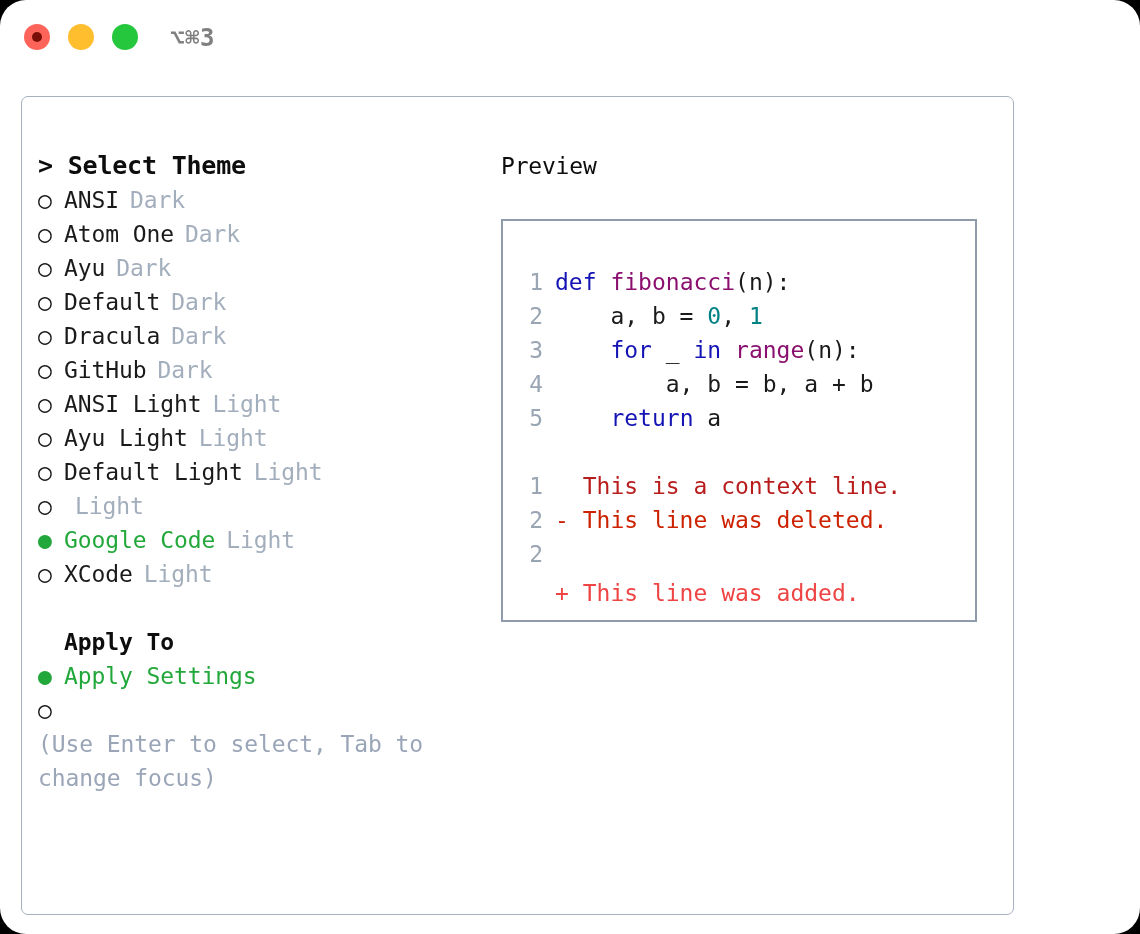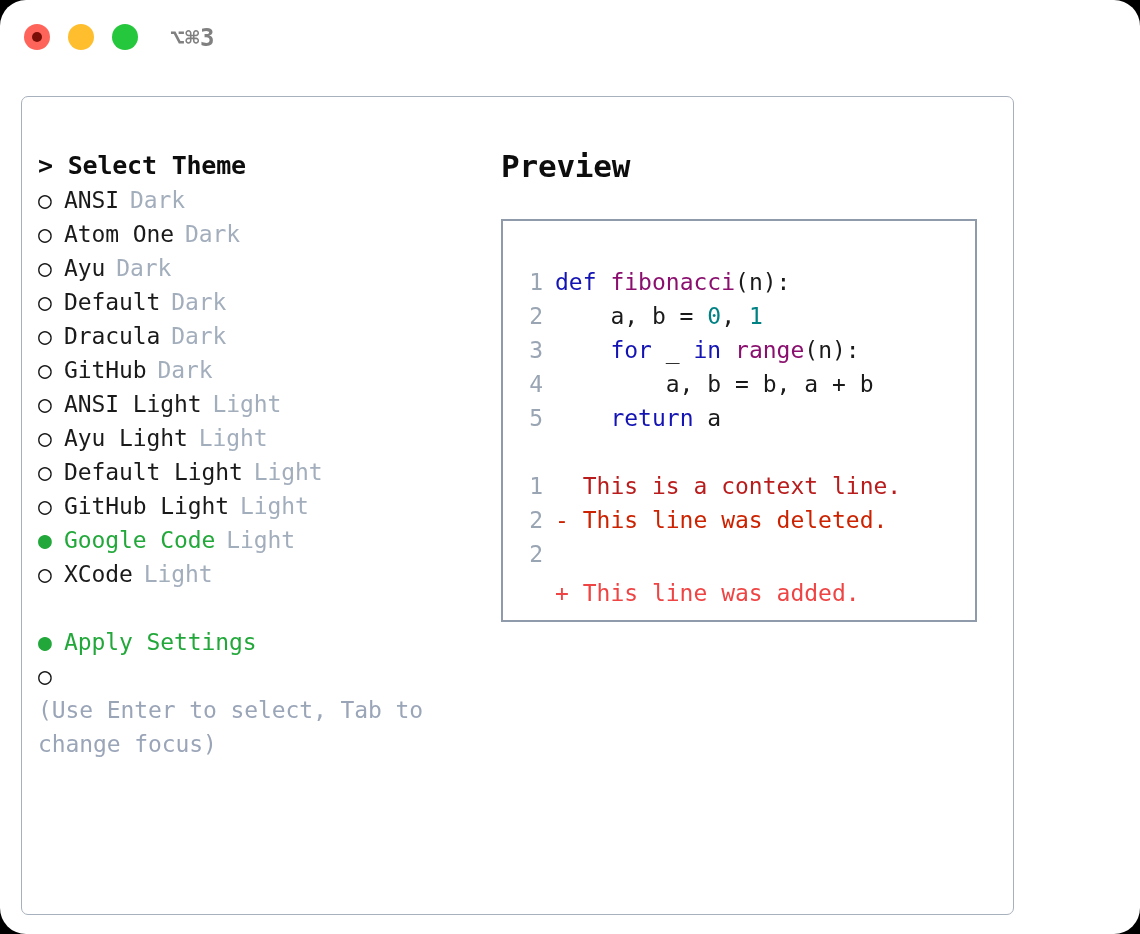--- a/index.html
+++ b/index.html
@@ -143,22 +143,22 @@
   }
 
   
   .right-col {
     position: absolute;
     left: 479px;
     top: 52px;
     width: 490px;
   }
   .preview-title {
-    font-size: 31px;
-    font-weight: 700;
+    font-size: 23px;
+    font-weight: 400;
     color: #0d0d0d;
     line-height: 34px;
     letter-spacing: -0.2px;
   }
   .preview-box {
     margin-top: 36px;
     width: 476px;
     height: 403px;
     border: 2px solid #8f9bab;
     box-sizing: border-box;
@@ -215,27 +215,31 @@
         <div class="opt-list" id="theme-list">
             <div class="opt"><span class="marker">○</span><span class="opt-label">ANSI</span><span class="opt-tag">Dark</span></div>
             <div class="opt"><span class="marker">○</span><span class="opt-label">Atom One</span><span class="opt-tag">Dark</span></div>
             <div class="opt"><span class="marker">○</span><span class="opt-label">Ayu</span><span class="opt-tag">Dark</span></div>
             <div class="opt"><span class="marker">○</span><span class="opt-label">Default</span><span class="opt-tag">Dark</span></div>
             <div class="opt"><span class="marker">○</span><span class="opt-label">Dracula</span><span class="opt-tag">Dark</span></div>
             <div class="opt"><span class="marker">○</span><span class="opt-label">GitHub</span><span class="opt-tag">Dark</span></div>
             <div class="opt"><span class="marker">○</span><span class="opt-label">ANSI Light</span><span class="opt-tag">Light</span></div>
             <div class="opt"><span class="marker">○</span><span class="opt-label">Ayu Light</span><span class="opt-tag">Light</span></div>
             <div class="opt"><span class="marker">○</span><span class="opt-label">Default Light</span><span class="opt-tag">Light</span></div>
-            <div class="opt"><span class="marker">○</span><span class="opt-label">GitHub Light</span><span class="opt-tag">Light</span></div>
+            <div class="opt"><span class="marker">○</span><span class="opt-tag">Light</span></div>
             <div class="opt selected"><span class="marker">●</span><span class="opt-label">Google Code</span><span class="opt-tag">Light</span></div>
             <div class="opt"><span class="marker">○</span><span class="opt-label">XCode</span><span class="opt-tag">Light</span></div>
           </div>
 
         <div class="spacer-row"></div>
 
+        <div class="section-head">
+          <span class="marker">○</span>
+          <span>Apply To</span>
+        </div>
 
         <div class="opt-list" id="apply-list">
             <div class="opt selected"><span class="marker">●</span><span class="opt-label">Apply Settings</span></div>
             <div class="opt"><span class="marker">○</span></div>
           </div>
 
         <div class="hint">(Use Enter to select, Tab to change focus)</div>
       </div>
 
       <div class="right-col">

